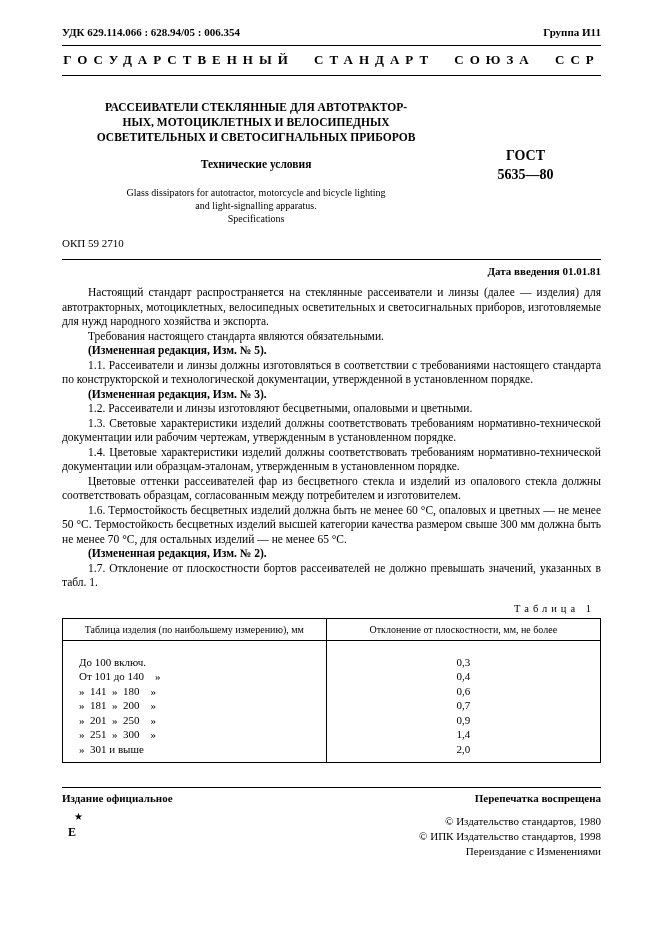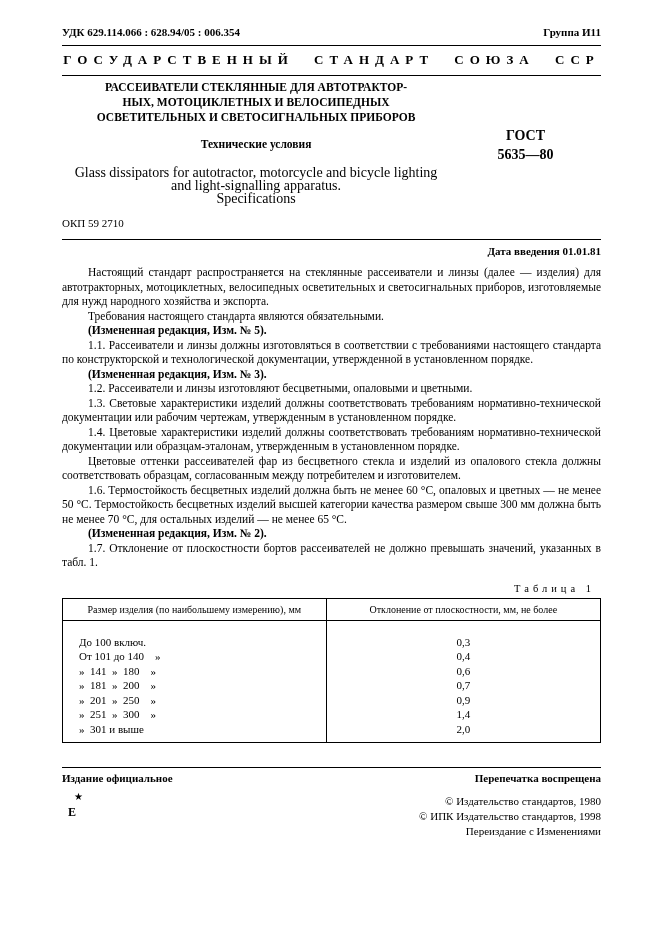--- a/index.html
+++ b/index.html
@@ -15,25 +15,25 @@
   .top-row { display: flex; justify-content: space-between; font-size: 11px; font-weight: bold; margin-bottom: 7px; }
   .rule { border-top: 1px solid #000; height: 0; }
 
   .gos-line {
     font-size: 13px; font-weight: bold;
     letter-spacing: 6px; word-spacing: 11px;
     white-space: nowrap; text-align: center;
     padding: 6px 0 7px; overflow: hidden;
   }
 
-  .doc-head { display: flex; margin-top: 4px; }
+  .doc-head { display: flex; margin-top: 24px; }
   .doc-head-left { width: 72%; text-align: center; }
   .doc-title { font-weight: bold; font-size: 11.5px; line-height: 15px; }
   .doc-subtitle { font-weight: bold; font-size: 11.5px; margin-top: 13px; }
-  .doc-english { font-size: 14px; line-height: 13px; margin-top: 16px; }
+  .doc-english { font-size: 10px; line-height: 13px; margin-top: 16px; }
   .doc-head-right { width: 28%; text-align: center; font-weight: bold; font-size: 14px; line-height: 19px; padding-top: 46px; }
   .okp { font-size: 11px; margin-top: 12px; }
 
   .sep { margin-top: 10px; }
   .date-line { text-align: right; font-weight: bold; font-size: 11px; margin-top: 5px; }
 
   .body-text { margin-top: 8px; }
   p.para { margin: 0; font-size: 11.5px; line-height: 14.5px; text-align: justify; text-indent: 26px; }
   p.bold { font-weight: bold; }
 
@@ -110,21 +110,21 @@
     <p class="para">Цветовые оттенки рассеивателей фар из бесцветного стекла и изделий из опалового стекла должны соответствовать образцам, согласованным между потребителем и изготовителем.</p>
     <p class="para">1.6. Термостойкость бесцветных изделий должна быть не менее 60 °С, опаловых и цветных — не менее 50 °С. Термостойкость бесцветных изделий высшей категории качества размером свыше 300 мм должна быть не менее 70 °С, для остальных изделий — не менее 65 °С.</p>
     <p class="para bold">(Измененная редакция, Изм. № 2).</p>
     <p class="para">1.7. Отклонение от плоскостности бортов рассеивателей не должно превышать значений, указанных в табл. 1.</p>
 
     <div class="table-label">Таблица 1</div>
 
     <table class="gtable">
       <thead>
         <tr>
-          <th class="col1">Размер изделия (по наибольшему измерению), мм</th>
+          <th class="col1">Таблица изделия (по наибольшему измерению), мм</th>
           <th class="col2">Отклонение от плоскостности, мм, не более</th>
         </tr>
       </thead>
       <tbody>
         <tr class="first">
           <td class="col1">До 100 включ.</td>
           <td class="col2">0,3</td>
         </tr>
         <tr>
           <td class="col1">От 101 до 140    »</td>

